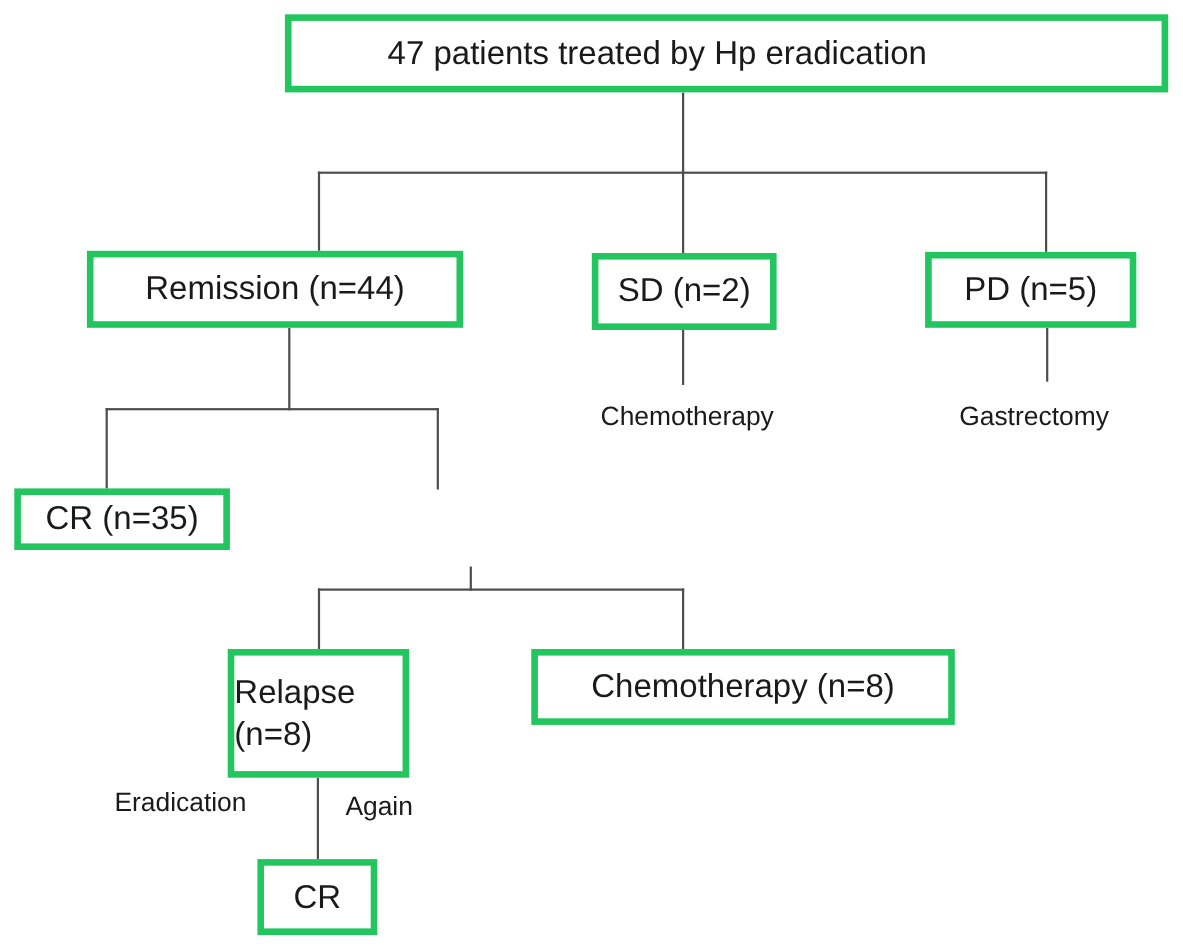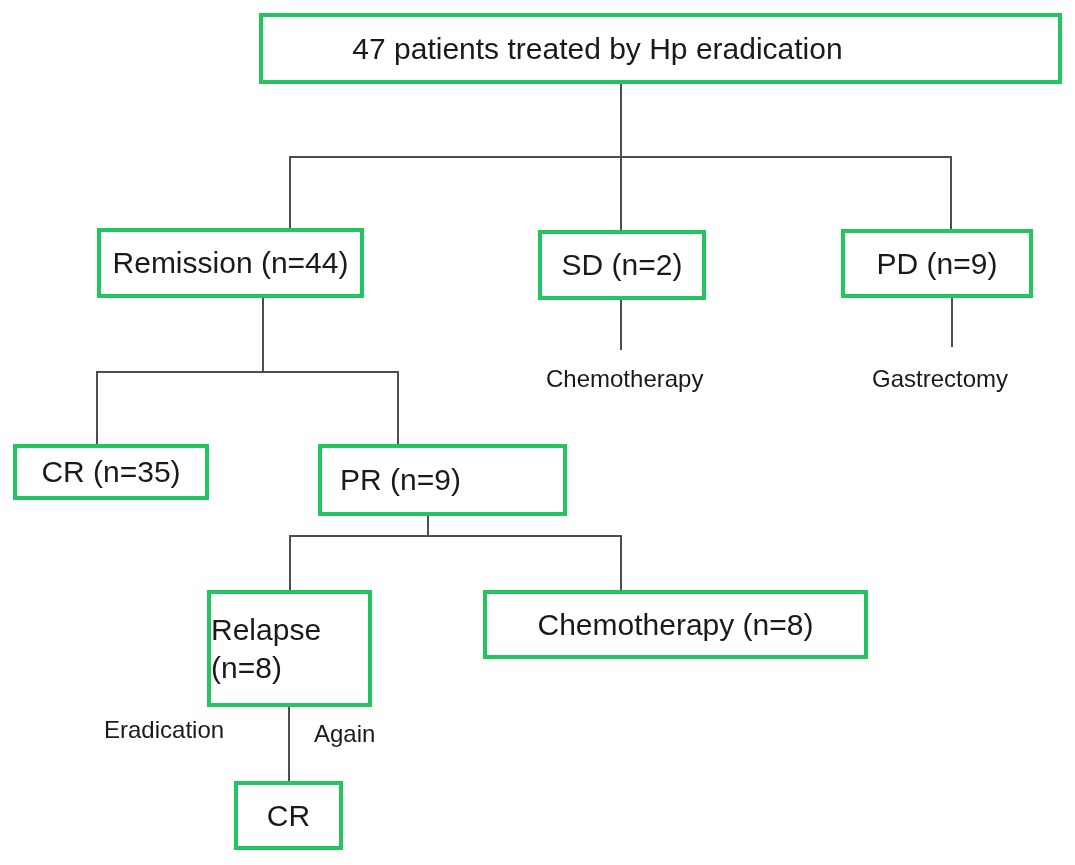--- a/index.html
+++ b/index.html
@@ -12,21 +12,21 @@
     width: 1075px;
     height: 865px;
     background: #ffffff;
     font-family: "Liberation Sans", sans-serif;
     color: #1a1a1a;
     overflow: hidden;
   }
   .box {
     position: absolute;
     box-sizing: border-box;
-    border: 4px solid #22c55e;
+    border: 6px solid #22c55e;
     background: #ffffff;
     display: flex;
     align-items: center;
     justify-content: center;
     font-size: 30px;
     line-height: 1.25;
     white-space: nowrap;
     z-index: 2;
     text-align: right;
   }
@@ -91,39 +91,36 @@
   <div class="vline" style="left:289px; top:535px; height:56px;"></div>
 
   <div class="vline" style="left:620px; top:535px; height:56px;"></div>
 
   <div class="vline" style="left:288px; top:706px; height:76px;"></div>
 
   <div class="box" style="left:259px; top:13px; width:803px; height:71px; padding-right:126px;">
     <span>47 patients treated by Hp eradication</span>
   </div>
 
-  <div class="box" style="left:97px; top:228px; width:267px; height:70px;">
+  <div class="box" style="left:79px; top:228px; width:342px; height:70px;">
     <span>Remission (n=44)</span>
   </div>
 
   <div class="box" style="left:538px; top:230px; width:168px; height:70px;">
     <span>SD (n=2)</span>
   </div>
 
   <div class="box" style="left:841px; top:229px; width:192px; height:69px;">
-    <span>PD (n=9)</span>
+    <span>PD (n=5)</span>
   </div>
 
   <div class="box" style="left:13px; top:444px; width:196px; height:56px;">
     <span>CR (n=35)</span>
   </div>
 
-  <div class="box left-text" style="left:318px; top:444px; width:249px; height:72px; padding-left:18px;">
-    <span>PR (n=9)</span>
-  </div>
 
   <div class="box two-line" style="left:207px; top:590px; width:165px; height:117px; ">
     <span>Relapse</span>
     <span>(n=8)</span>
   </div>
 
   <div class="box" style="left:483px; top:590px; width:385px; height:69px;">
     <span>Chemotherapy (n=8)</span>
   </div>
 

